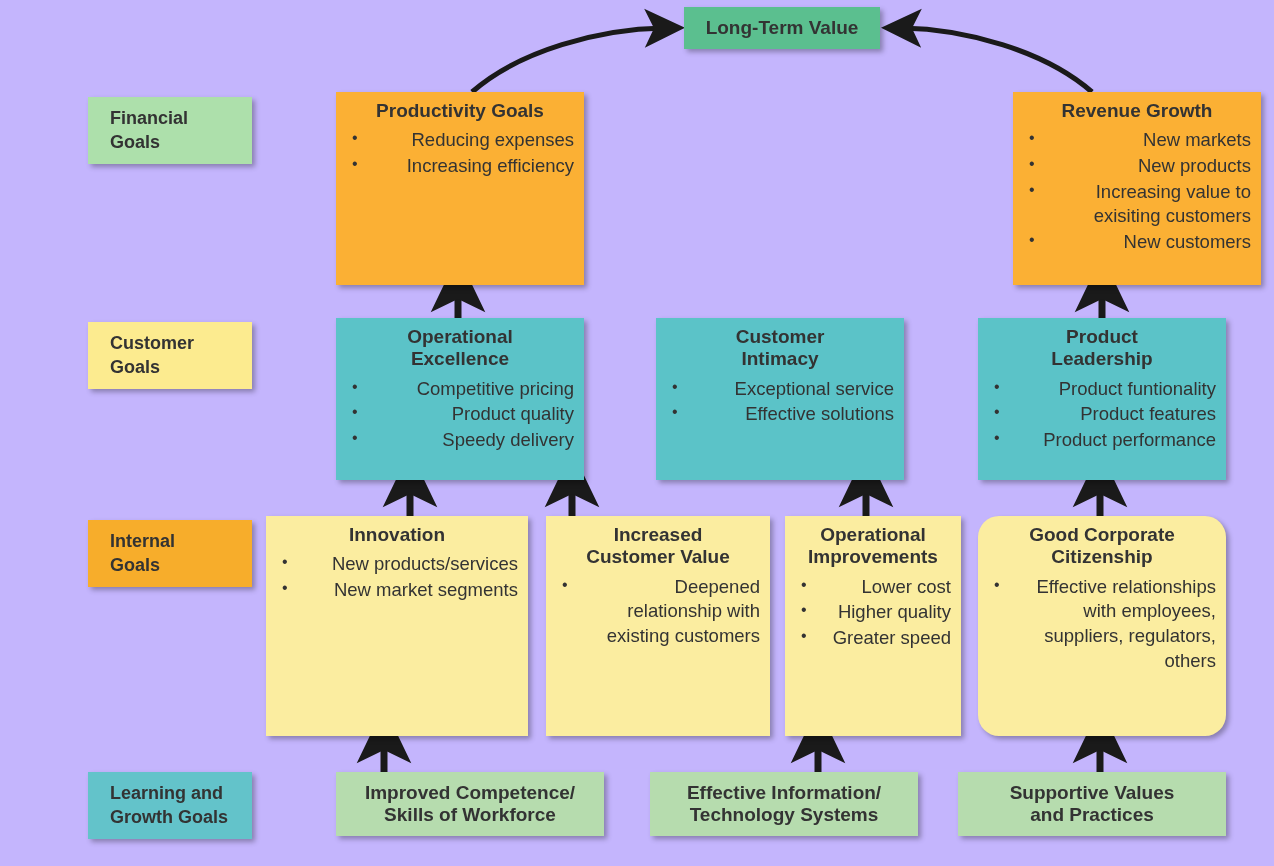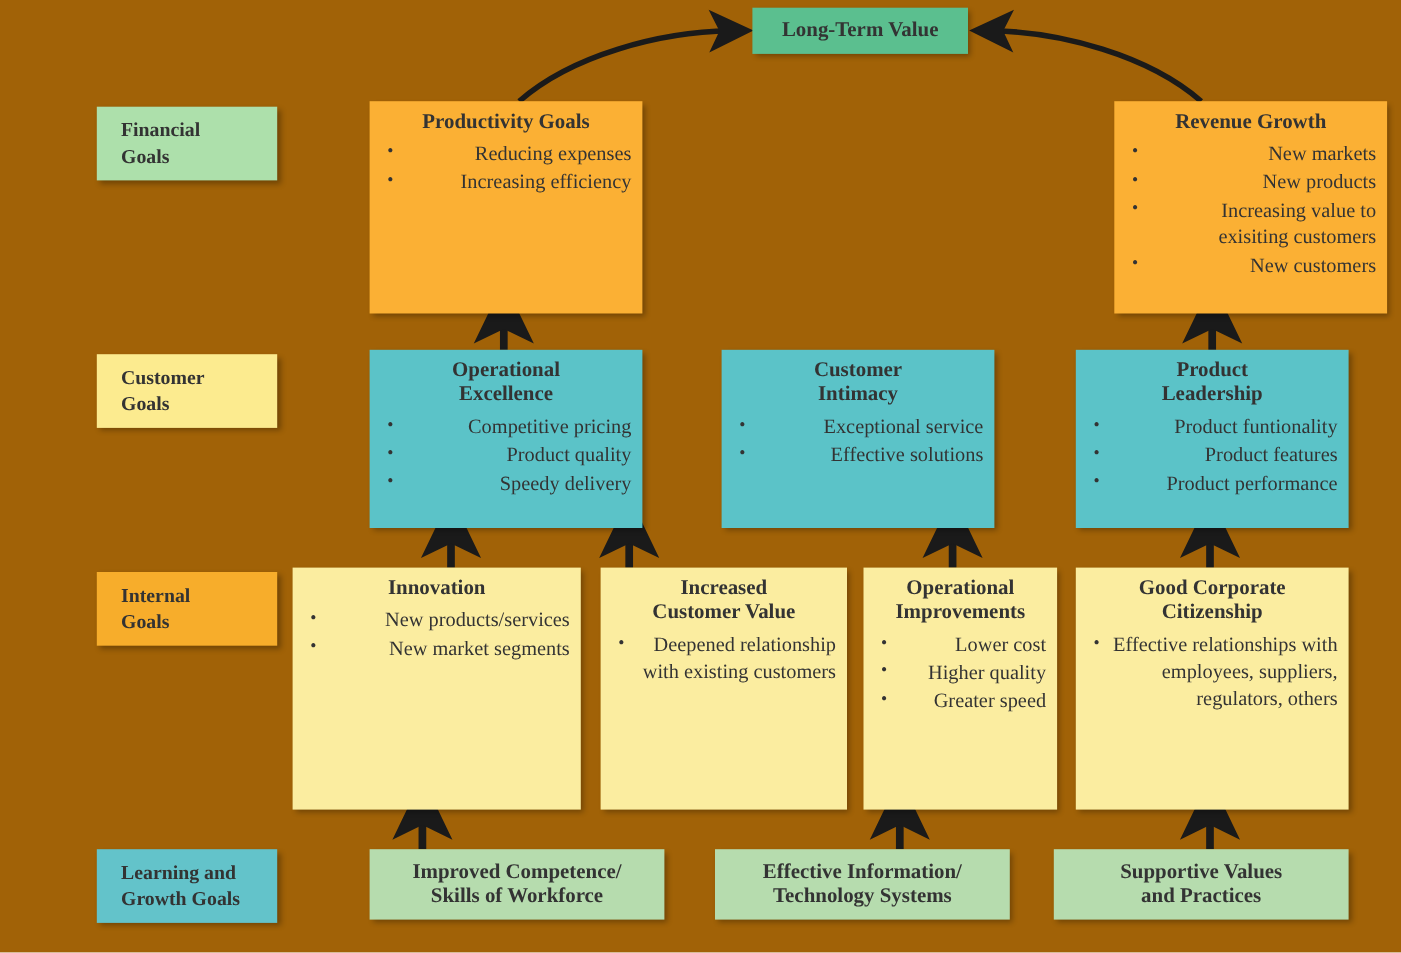--- a/index.html
+++ b/index.html
@@ -9,23 +9,22 @@
     background: #ffffff;
   }
   body {
     font-family: "Liberation Sans", "DejaVu Sans", sans-serif;
     color: #333333;
   }
   #canvas {
     position: relative;
     width: 1274px;
     height: 866px;
-    background: #a16207;
+    background: #c4b5fd;
     overflow: hidden;
-    font-family: Liberation Serif, serif;
   }
   #arrow-layer {
     position: absolute;
     left: 0;
     top: 0;
     width: 1274px;
     height: 866px;
     pointer-events: none;
   }
   .node {
@@ -237,21 +236,21 @@
       <div>Operational</div>
       <div>Improvements</div>
     </div>
     <ul class="bullets">
       <li>Lower cost</li>
       <li>Higher quality</li>
       <li>Greater speed</li>
     </ul>
   </div>
 
-  <div class="node box-yellow" style="left:978px; top:516px; width:248px; height:220px;">
+  <div class="node box-yellow" style="left:978px; top:516px; width:248px; height:220px;border-radius:21px;">
     <div class="node-title">
       <div>Good Corporate</div>
       <div>Citizenship</div>
     </div>
     <ul class="bullets wide">
       <li>Effective relationships with employees, suppliers, regulators, others</li>
     </ul>
   </div>
 
   <div class="node box-green" style="left:336px; top:772px; width:268px; height:64px;">

